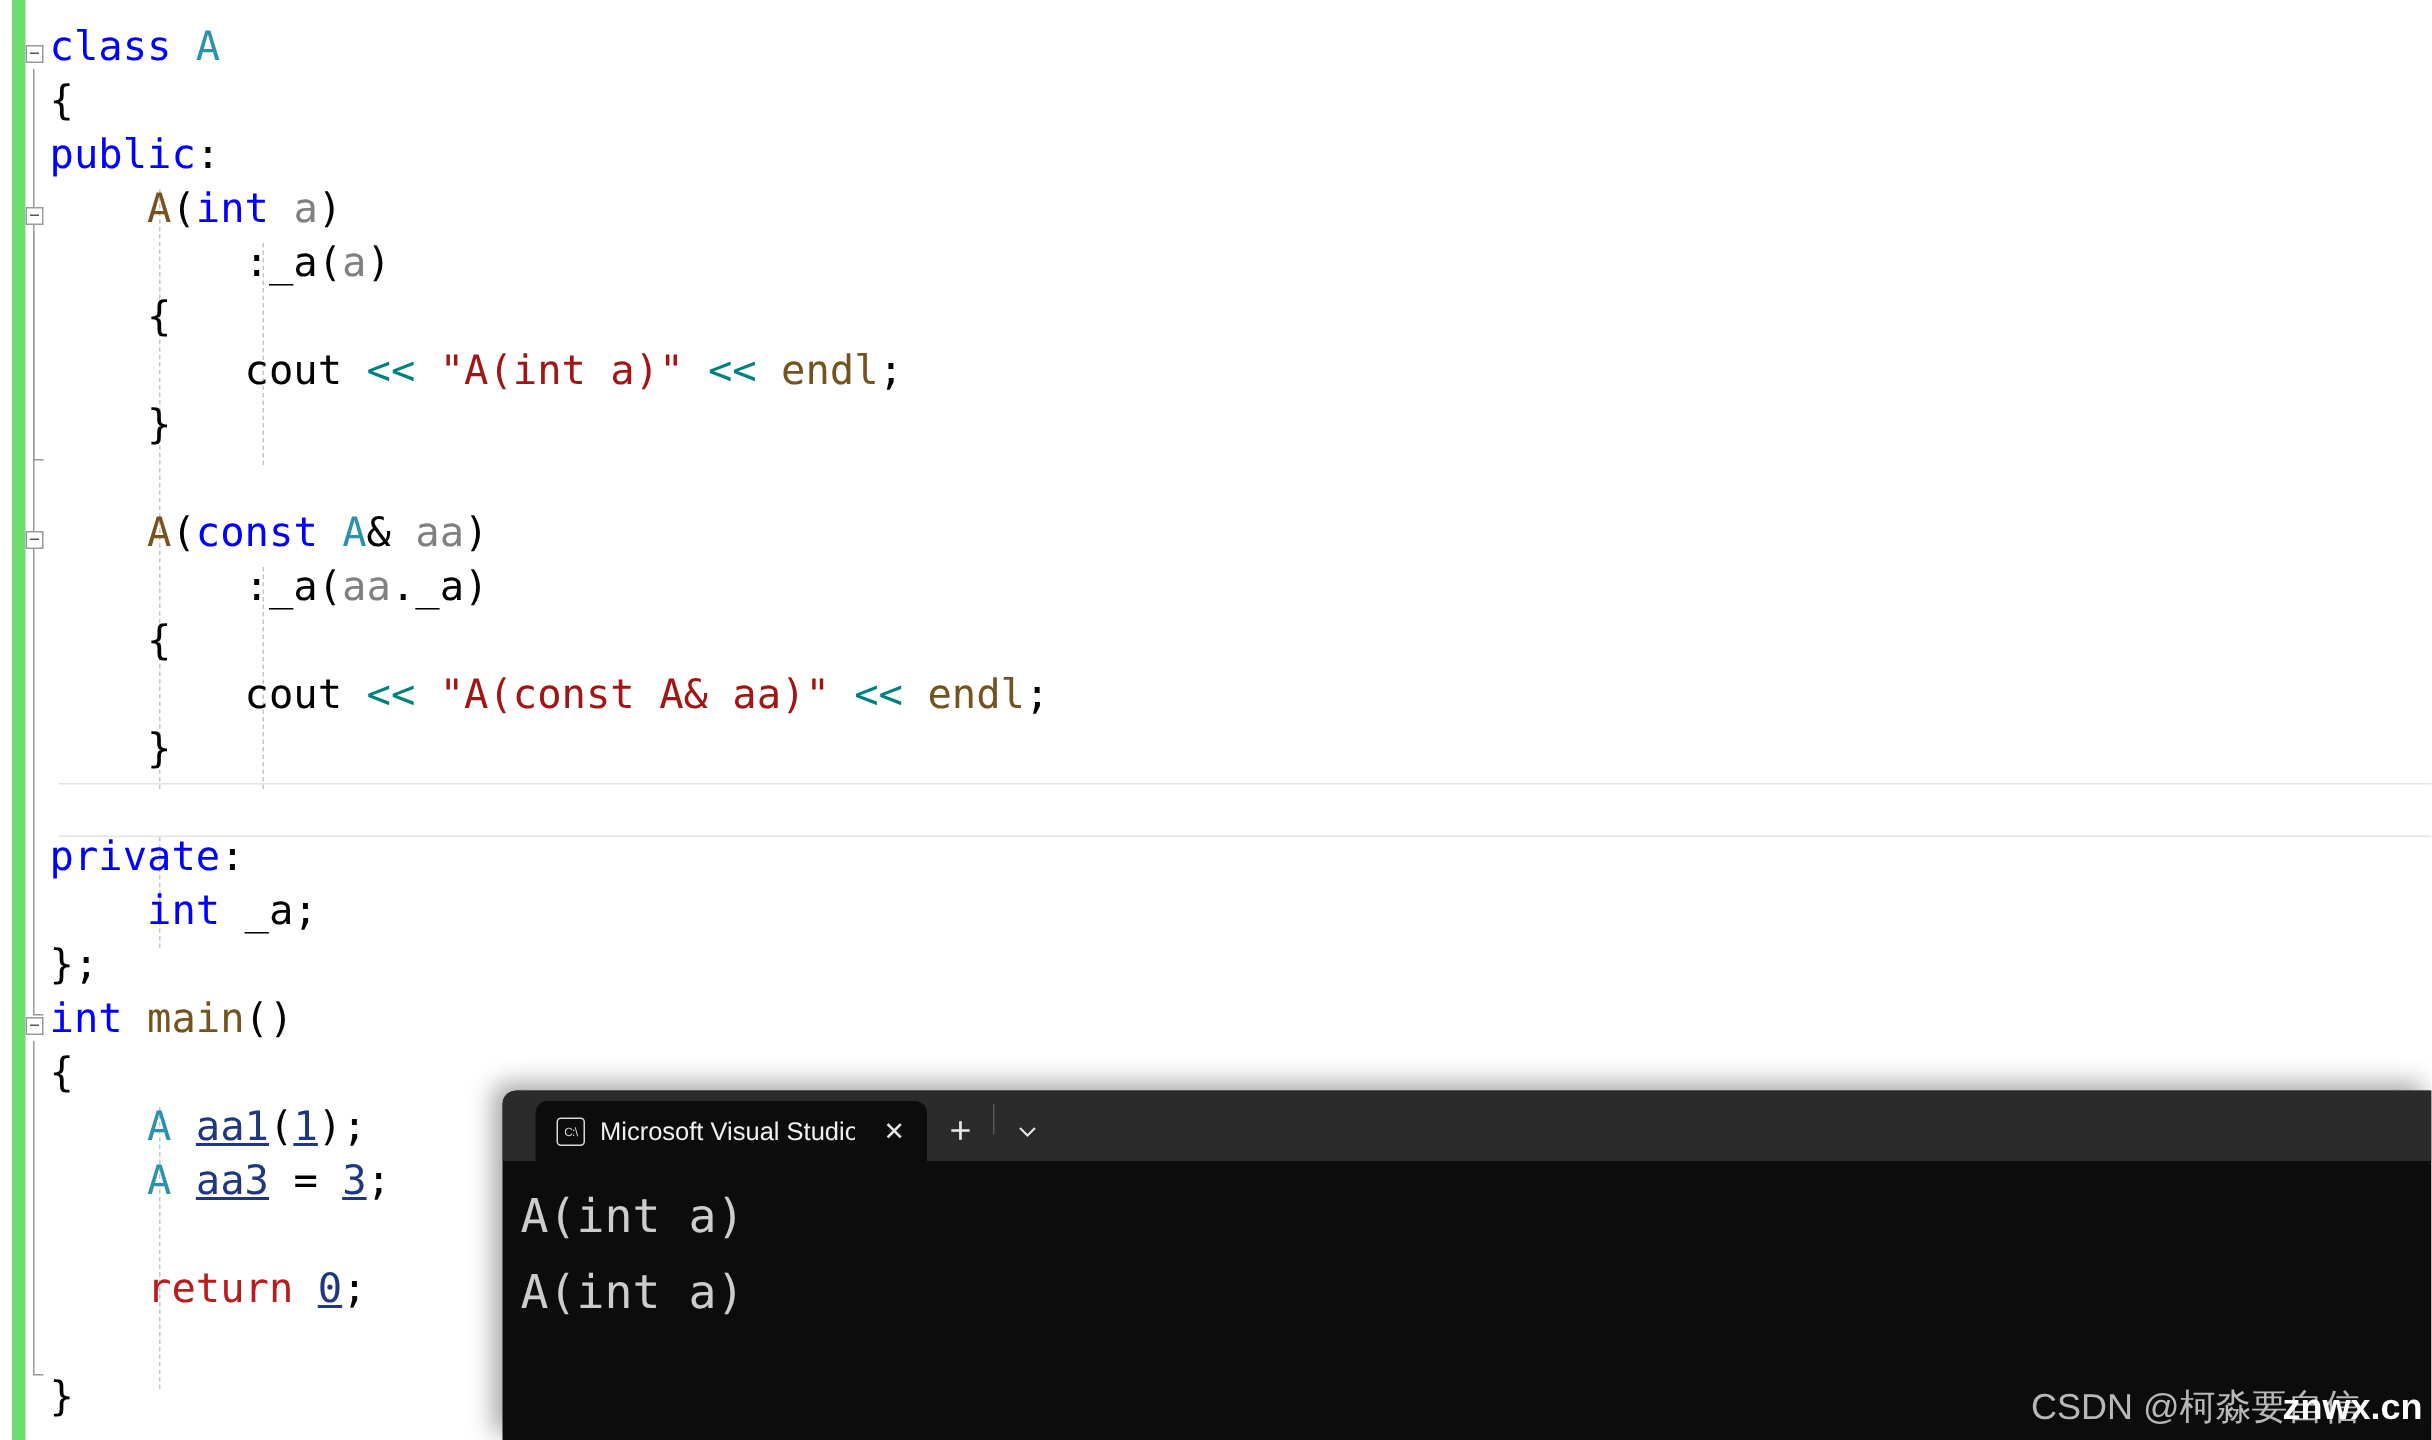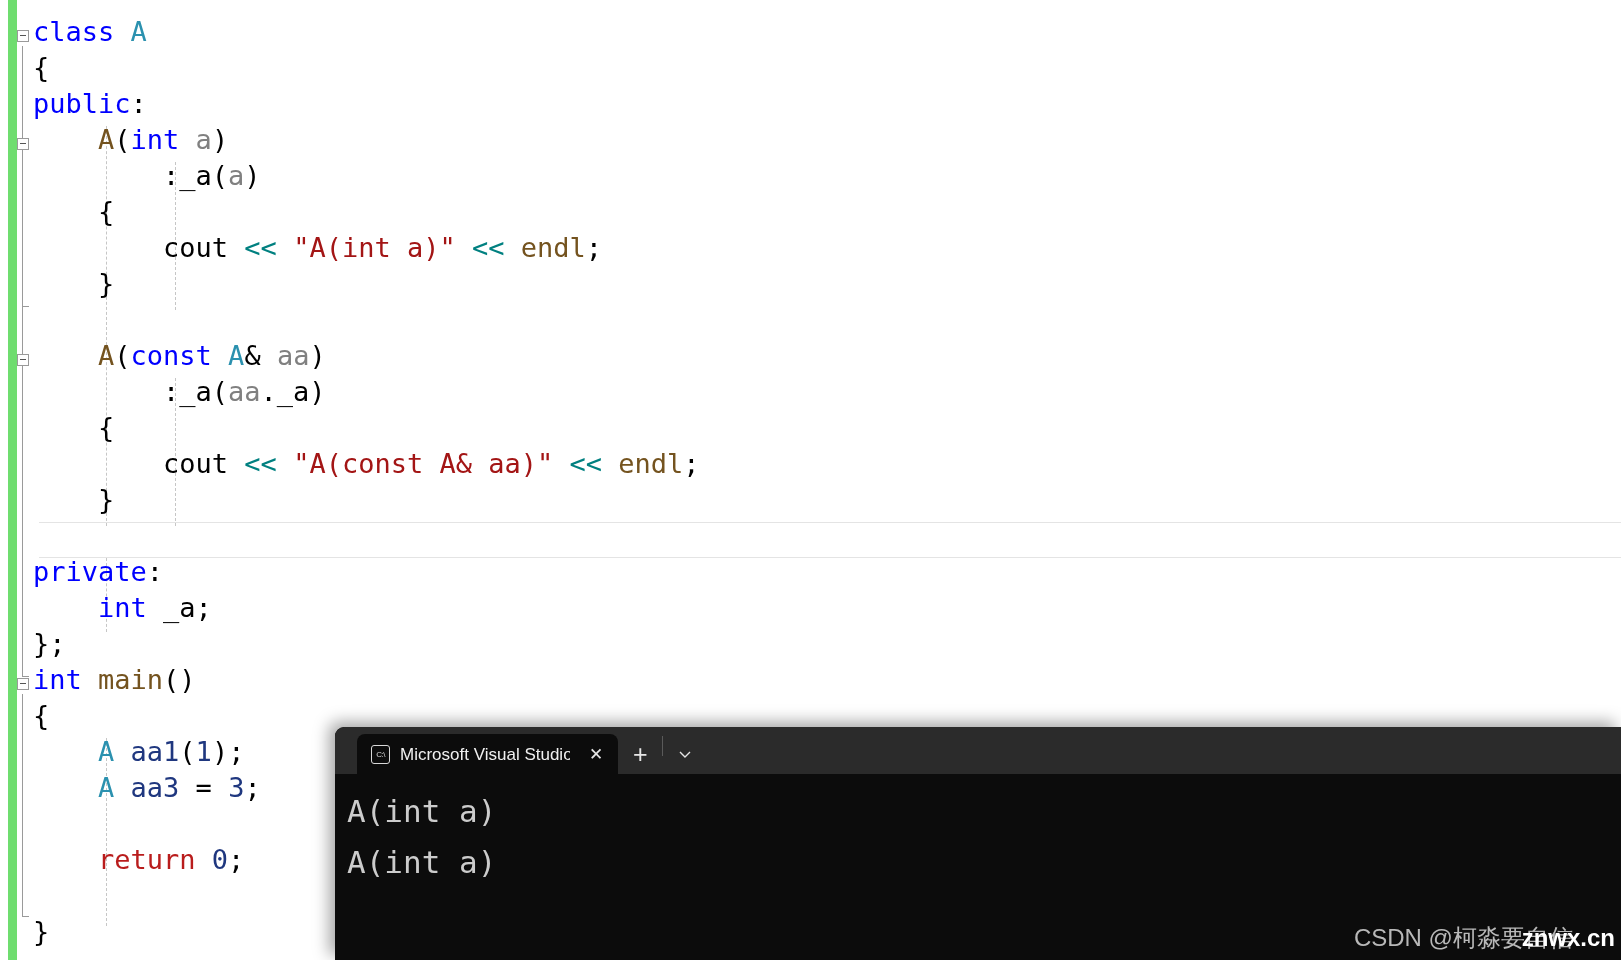--- a/index.html
+++ b/index.html
@@ -105,21 +105,21 @@
     background: #e4e4e4;
   }
 
   
   .t-kw   { color: #0000ff; }            
   .t-type { color: #2b91af; }            
   .t-fn   { color: #74531f; }            
   .t-str  { color: #a31515; }            
   .t-op   { color: #008080; }            
   .t-param{ color: #808080; }            
-  .t-var  { color: #1f377f; }            
+  .t-var  { color: #1f377f; text-decoration: underline; }            
   .t-ctl  { color: #b91c1c; }            
   .t-plain{ color: #000000; }
 
   
   #terminal {
     position: absolute;
     left: 335px;
     top: 727px;
     width: 1286px;
     height: 233px;

